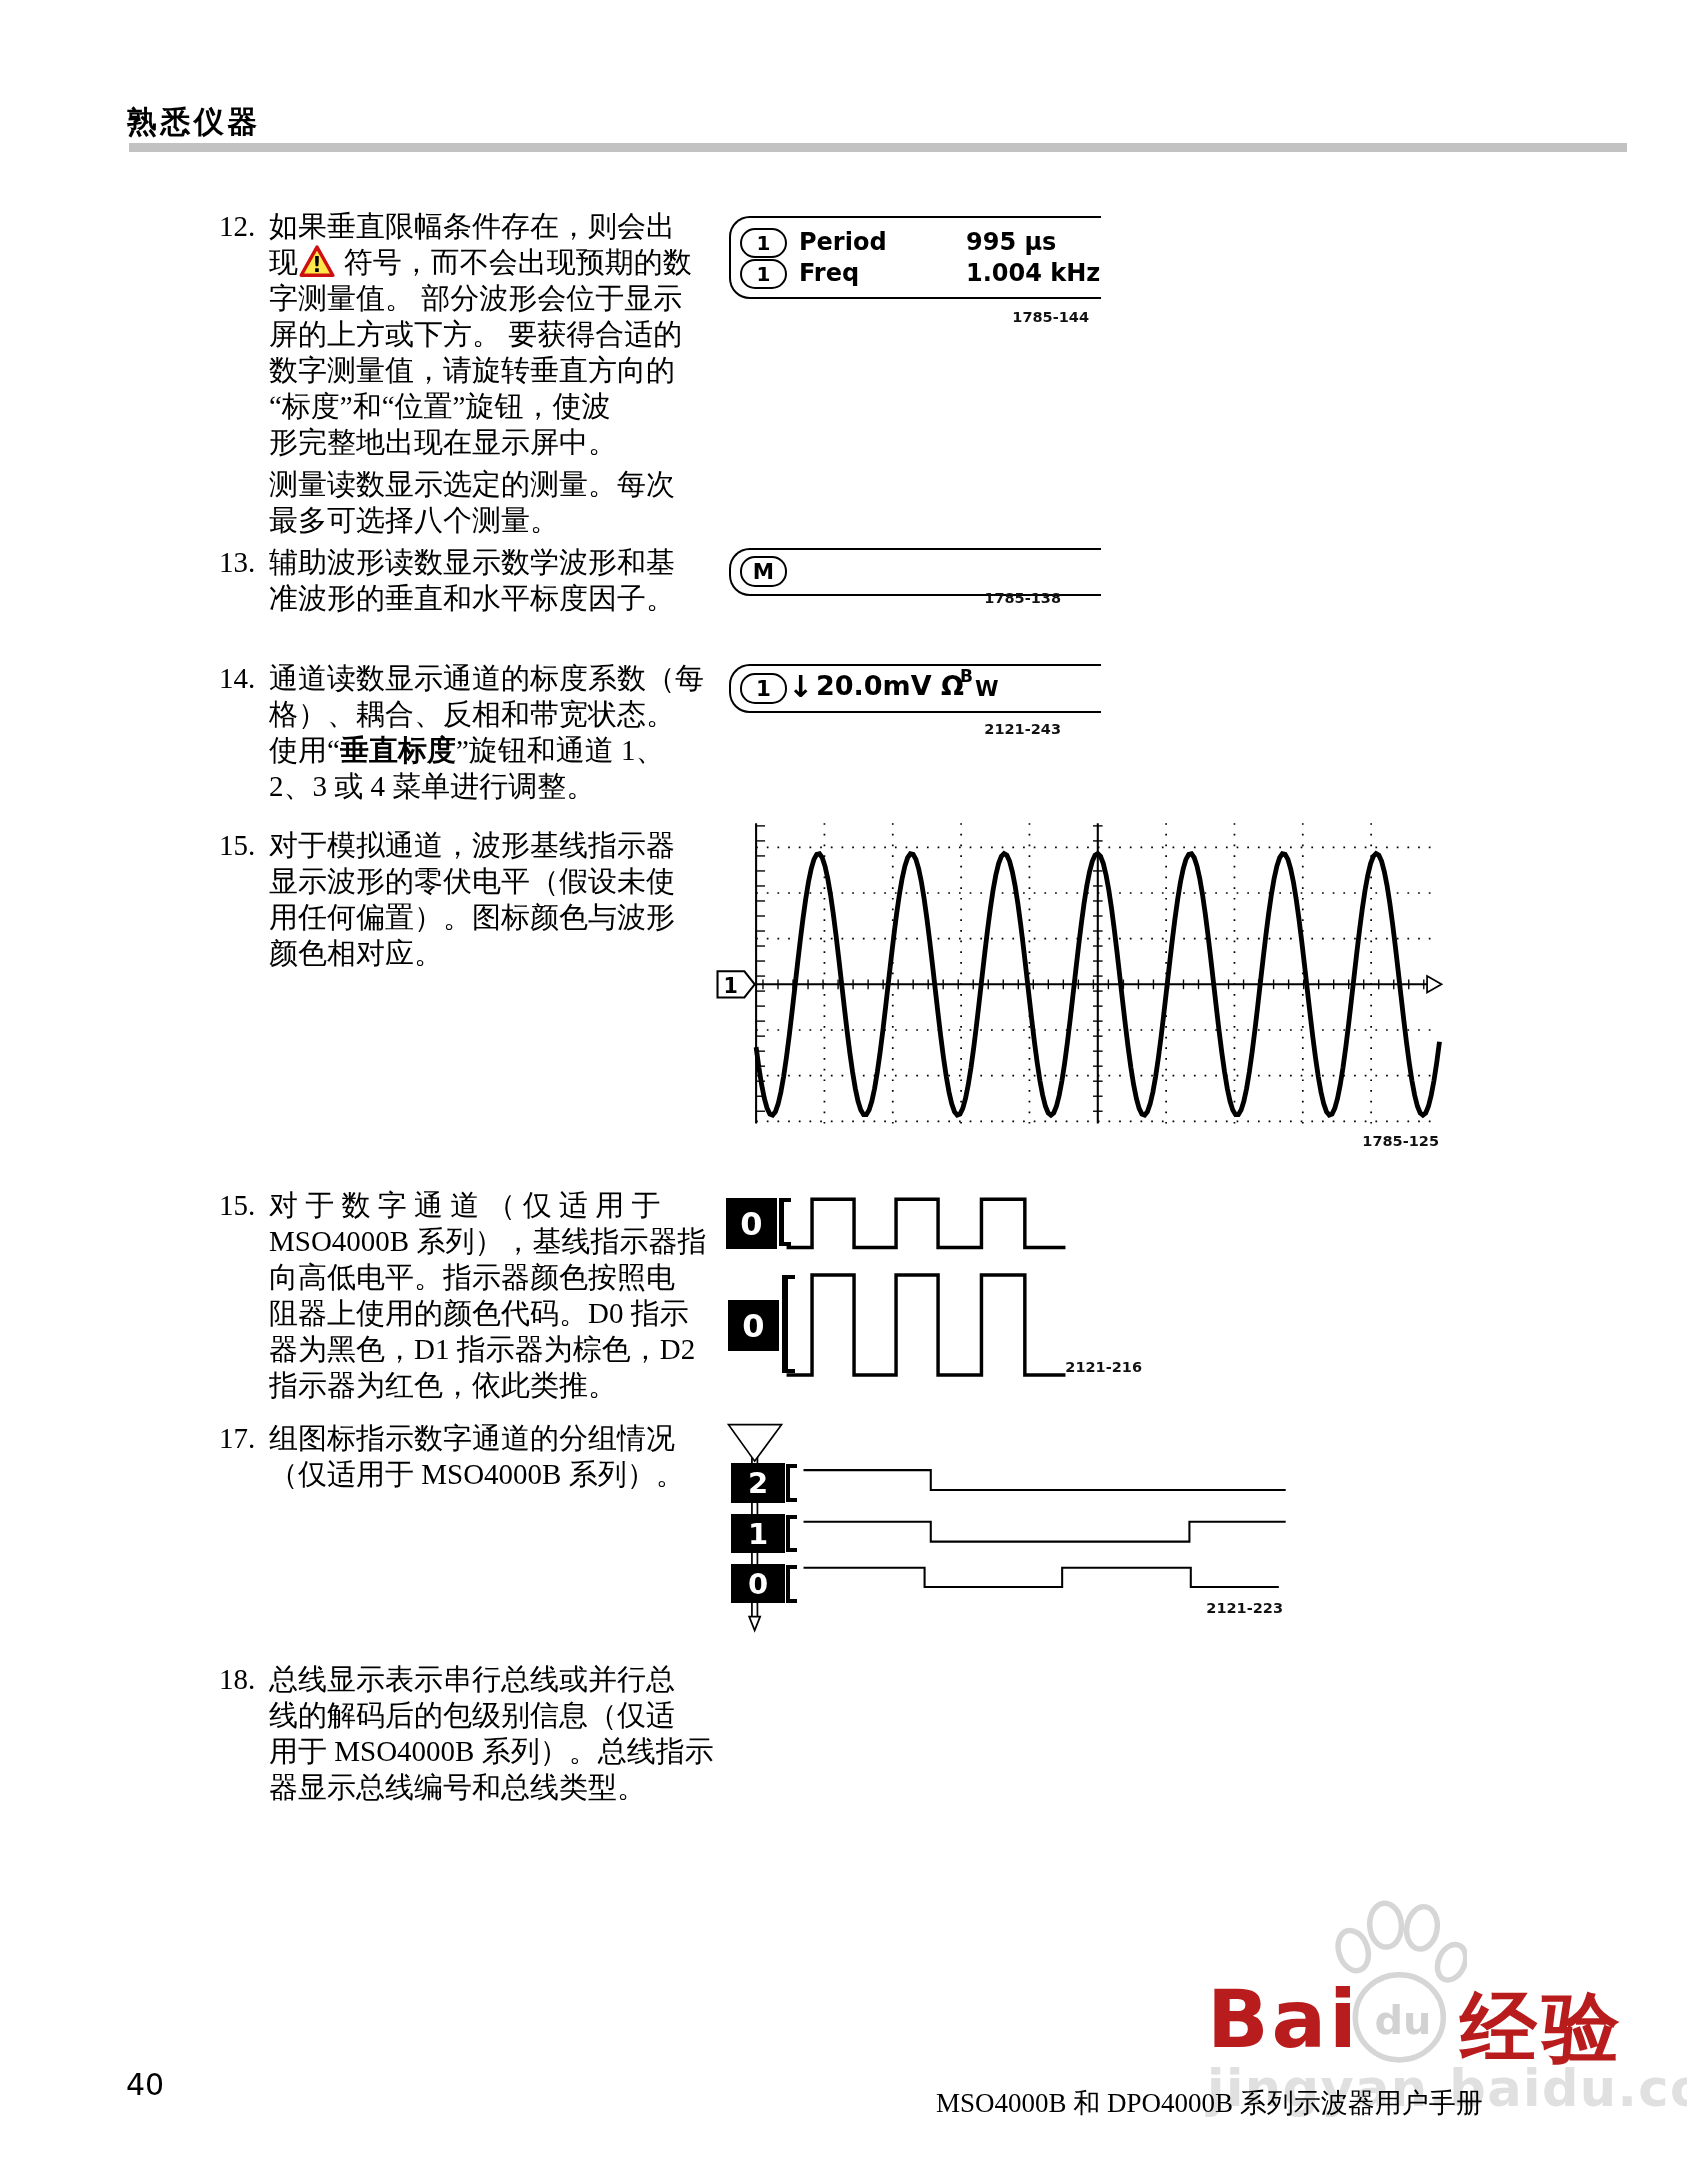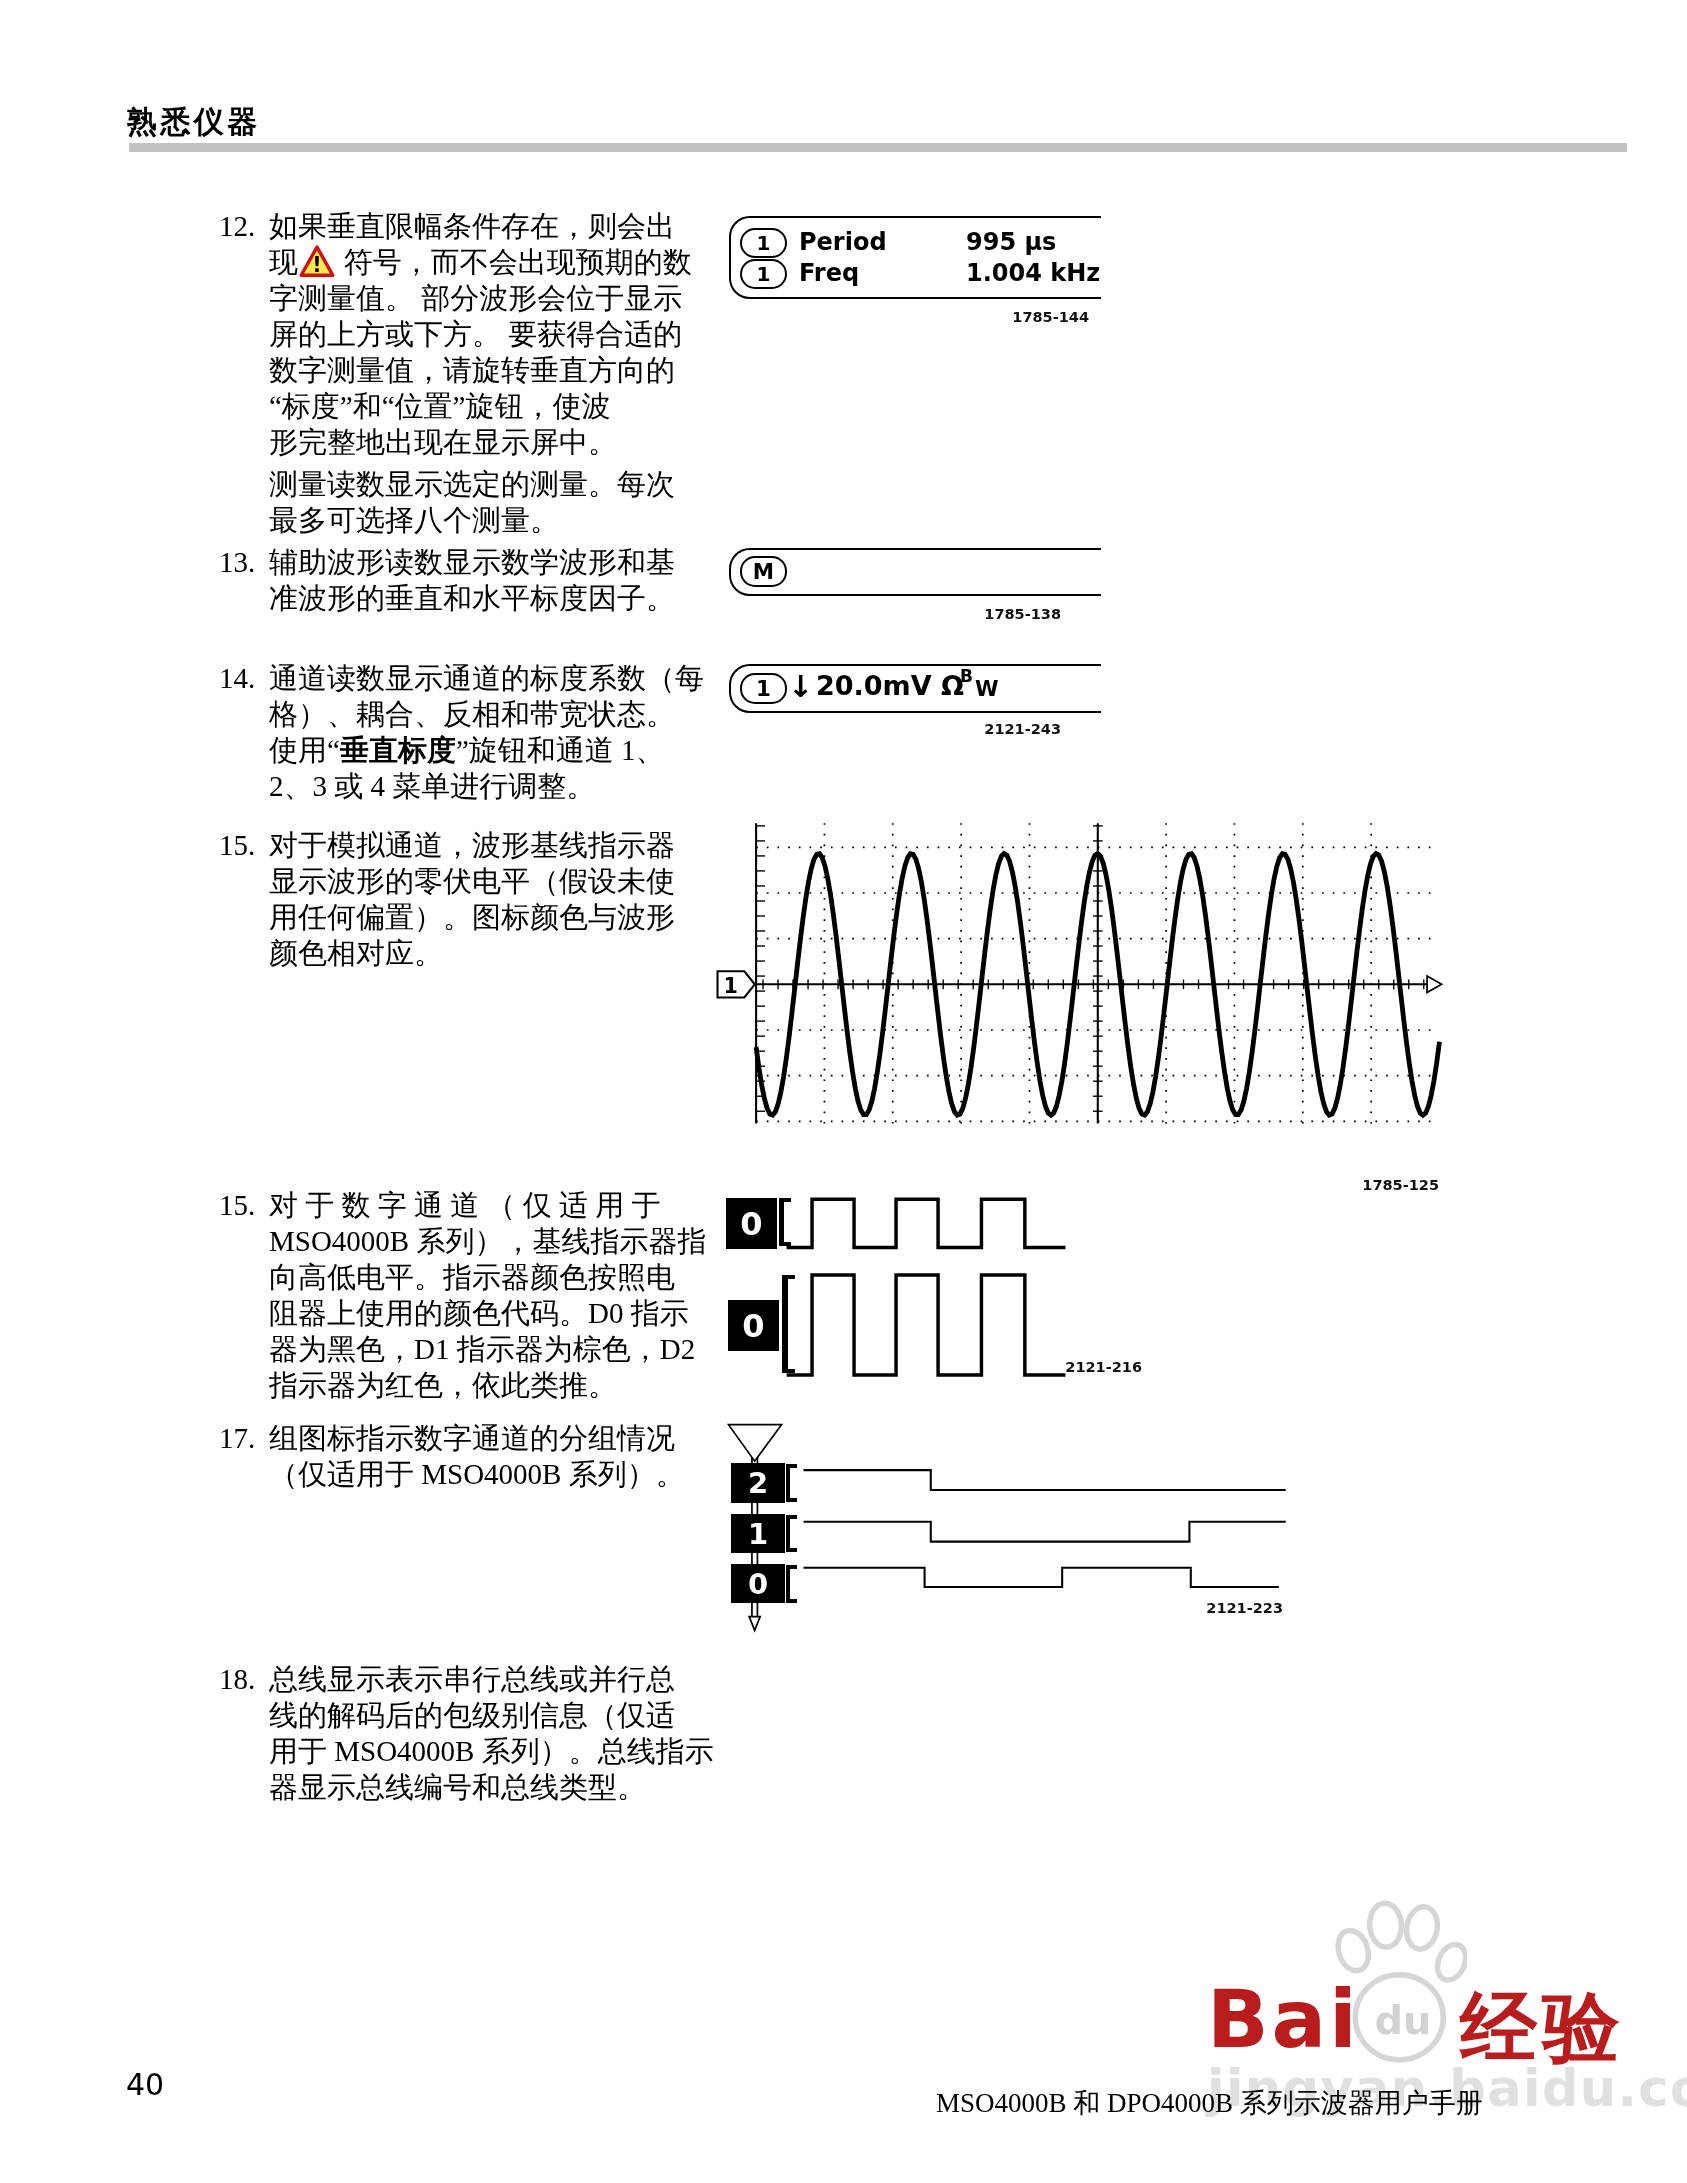--- a/index.html
+++ b/index.html
@@ -131,21 +131,21 @@
       <span class="badge" style="left:9px;top:0;width:43px;height:26px;font-size:20px;line-height:26px;">1</span>
       <span class="ro-label">Freq</span>
       <span class="ro-value">1.004 kHz</span>
     </div>
   </div>
   <div class="figcap" style="left:979px;top:309px;width:110px;">1785-144</div>
 
   <div class="ro-box" style="top:548px;height:44px;">
     <span class="badge" style="left:9px;top:5.5px;width:43px;height:27.6px;font-size:21.4px;line-height:27.6px;">M</span>
   </div>
-  <div class="figcap" style="left:958px;top:606px;width:103px;">1785-138</div>
+  <div class="figcap" style="left:958px;top:590px;width:103px;">1785-138</div>
 
   <div class="ro-box" style="top:664px;height:45px;">
     <span class="badge" style="left:9px;top:6.9px;width:43px;height:27.6px;font-size:21.4px;line-height:27.6px;">1</span>
     <span class="ch-arrow">↓</span>
     <span class="ch-value">20.0mV Ω</span>
     <span class="ch-b">B</span>
     <span class="ch-w">W</span>
   </div>
   <div class="figcap" style="left:958px;top:721px;width:103px;">2121-243</div>
 
@@ -250,21 +250,21 @@
       <line x1="943.9999999999993" y1="233" x2="943.9999999999993" y2="247" class="tick"></line>
       <line x1="965.7999999999993" y1="233" x2="965.7999999999993" y2="247" class="tick"></line>
       <line x1="987.5999999999992" y1="233" x2="987.5999999999992" y2="247" class="tick"></line>
       <line x1="1009.3999999999992" y1="233" x2="1009.3999999999992" y2="247" class="tick"></line>
       <line x1="1031.1999999999991" y1="233" x2="1031.1999999999991" y2="247" class="tick"></line>
       <polygon points="1036,228 1057,240 1036,252" class="hollow"></polygon>
       <path d="M62.0,331.1L66.0,360.4L70.0,385.5L74.0,405.6L78.0,420.0L82.0,428.2L86.0,429.8L90.0,424.9L94.0,413.6L98.0,396.3L102.0,373.6L106.0,346.2L110.0,315.3L114.0,281.7L118.0,246.6L122.0,211.4L126.0,177.1L130.0,145.0L134.0,116.2L138.0,91.6L142.0,72.2L146.0,58.6L150.0,51.3L154.0,50.5L158.0,56.2L162.0,68.3L166.0,86.3L170.0,109.6L174.0,137.4L178.0,168.8L182.0,202.7L186.0,237.8L190.0,273.0L194.0,307.1L198.0,338.8L202.0,367.1L206.0,391.1L210.0,409.8L214.0,422.6L218.0,429.2L222.0,429.2L226.0,422.6L230.0,409.8L234.0,391.1L238.0,367.1L242.0,338.8L246.0,307.1L250.0,273.0L254.0,237.8L258.0,202.7L262.0,168.8L266.0,137.4L270.0,109.6L274.0,86.3L278.0,68.3L282.0,56.2L286.0,50.5L290.0,51.3L294.0,58.6L298.0,72.2L302.0,91.6L306.0,116.2L310.0,145.0L314.0,177.1L318.0,211.4L322.0,246.6L326.0,281.7L330.0,315.3L334.0,346.2L338.0,373.6L342.0,396.3L346.0,413.6L350.0,424.9L354.0,429.8L358.0,428.2L362.0,420.0L366.0,405.6L370.0,385.5L374.0,360.4L378.0,331.1L382.0,298.7L386.0,264.3L390.0,229.0L394.0,194.0L398.0,160.7L402.0,130.1L406.0,103.3L410.0,81.3L414.0,64.7L418.0,54.2L422.0,50.1L426.0,52.5L430.0,61.5L434.0,76.6L438.0,97.3L442.0,123.0L446.0,152.8L450.0,185.5L454.0,220.1L458.0,255.5L462.0,290.2L466.0,323.3L470.0,353.5L474.0,379.7L478.0,401.1L482.0,417.0L486.0,426.7L490.0,430.0L494.0,426.7L498.0,417.0L502.0,401.1L506.0,379.7L510.0,353.5L514.0,323.3L518.0,290.2L522.0,255.5L526.0,220.1L530.0,185.5L534.0,152.8L538.0,123.0L542.0,97.3L546.0,76.6L550.0,61.5L554.0,52.5L558.0,50.1L562.0,54.2L566.0,64.7L570.0,81.3L574.0,103.3L578.0,130.1L582.0,160.7L586.0,194.0L590.0,229.0L594.0,264.3L598.0,298.7L602.0,331.1L606.0,360.4L610.0,385.5L614.0,405.6L618.0,420.0L622.0,428.2L626.0,429.8L630.0,424.9L634.0,413.6L638.0,396.3L642.0,373.6L646.0,346.2L650.0,315.3L654.0,281.7L658.0,246.6L662.0,211.4L666.0,177.1L670.0,145.0L674.0,116.2L678.0,91.6L682.0,72.2L686.0,58.6L690.0,51.3L694.0,50.5L698.0,56.2L702.0,68.3L706.0,86.3L710.0,109.6L714.0,137.4L718.0,168.8L722.0,202.7L726.0,237.8L730.0,273.0L734.0,307.1L738.0,338.8L742.0,367.1L746.0,391.1L750.0,409.8L754.0,422.6L758.0,429.2L762.0,429.2L766.0,422.6L770.0,409.8L774.0,391.1L778.0,367.1L782.0,338.8L786.0,307.1L790.0,273.0L794.0,237.8L798.0,202.7L802.0,168.8L806.0,137.4L810.0,109.6L814.0,86.3L818.0,68.3L822.0,56.2L826.0,50.5L830.0,51.3L834.0,58.6L838.0,72.2L842.0,91.6L846.0,116.2L850.0,145.0L854.0,177.1L858.0,211.4L862.0,246.6L866.0,281.7L870.0,315.3L874.0,346.2L878.0,373.6L882.0,396.3L886.0,413.6L890.0,424.9L894.0,429.8L898.0,428.2L902.0,420.0L906.0,405.6L910.0,385.5L914.0,360.4L918.0,331.1L922.0,298.7L926.0,264.3L930.0,229.0L934.0,194.0L938.0,160.7L942.0,130.1L946.0,103.3L950.0,81.3L954.0,64.7L958.0,54.2L962.0,50.1L966.0,52.5L970.0,61.5L974.0,76.6L978.0,97.3L982.0,123.0L986.0,152.8L990.0,185.5L994.0,220.1L998.0,255.5L1002.0,290.2L1006.0,323.3L1010.0,353.5L1014.0,379.7L1018.0,401.1L1022.0,417.0L1026.0,426.7L1030.0,430.0L1034.0,426.7L1038.0,417.0L1042.0,401.1L1046.0,379.7L1050.0,353.5L1054.0,323.3" class="sine"></path>
       <polygon points="6,221 45,221 60,240 45,259 6,259" class="hollow2"></polygon>
       <text x="25" y="252" class="mkr">1</text>
     </svg>
-  <div class="figcap" style="left:1329px;top:1133px;width:110px;margin-top:44px;">1785-125</div>
+  <div class="figcap" style="left:1329px;top:1133px;width:110px;">1785-125</div>
 
   <svg viewBox="0 0 530 290" width="365" height="200" style="position:absolute;left:717px;top:1184px;">
     <path class="sq" d="M101,92 H138 V22 H199 V92 H260 V22 H321 V92 H384 V22 H447 V92 H506"></path>
     <path class="sq" d="M101,277 H138 V132 H199 V277 H260 V132 H321 V277 H384 V132 H447 V277 H506"></path>
   </svg>
   <div class="dbadge" style="left:726px;top:1198px;width:51px;height:51px;font-size:32px;">0</div>
   <div class="dbracket" style="left:779px;top:1198px;height:40px;"></div>
   <div class="dbadge" style="left:728px;top:1300px;width:51px;height:51px;font-size:32px;">0</div>
   <div class="dbracket" style="left:782px;top:1275px;height:90px;border-left-width:6.2px;"></div>
   <div class="figcap" style="left:1048px;top:1359px;width:94px;">2121-216</div>

